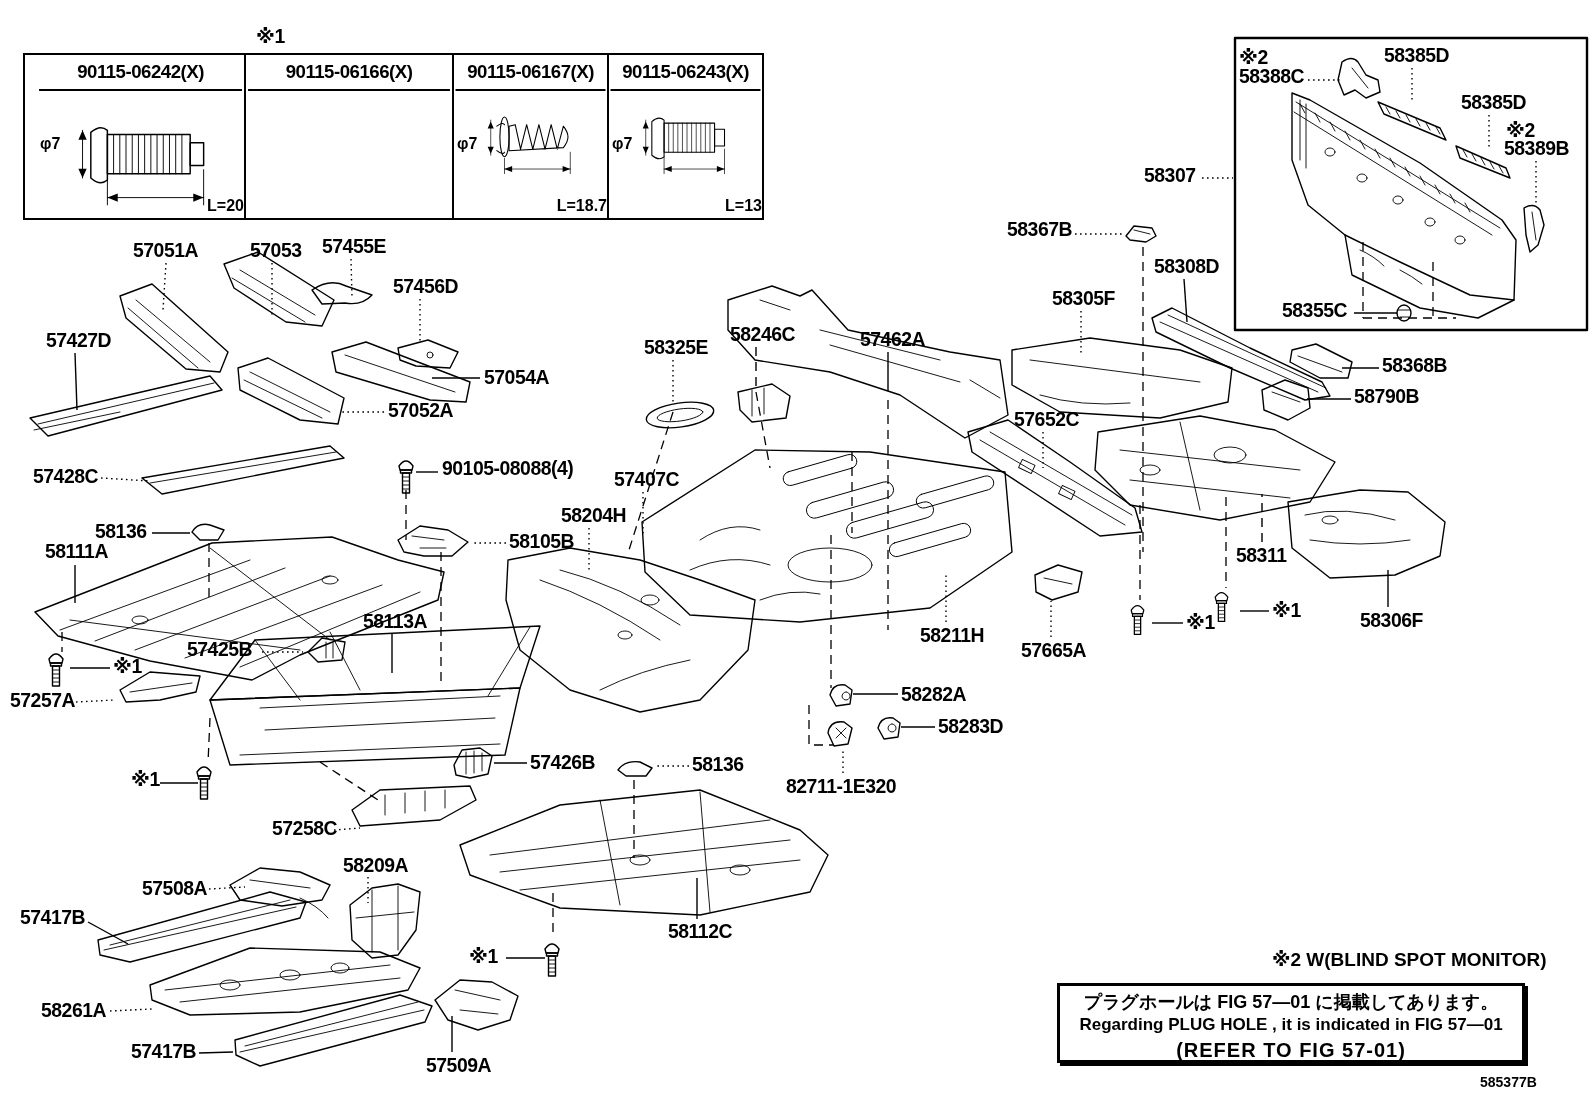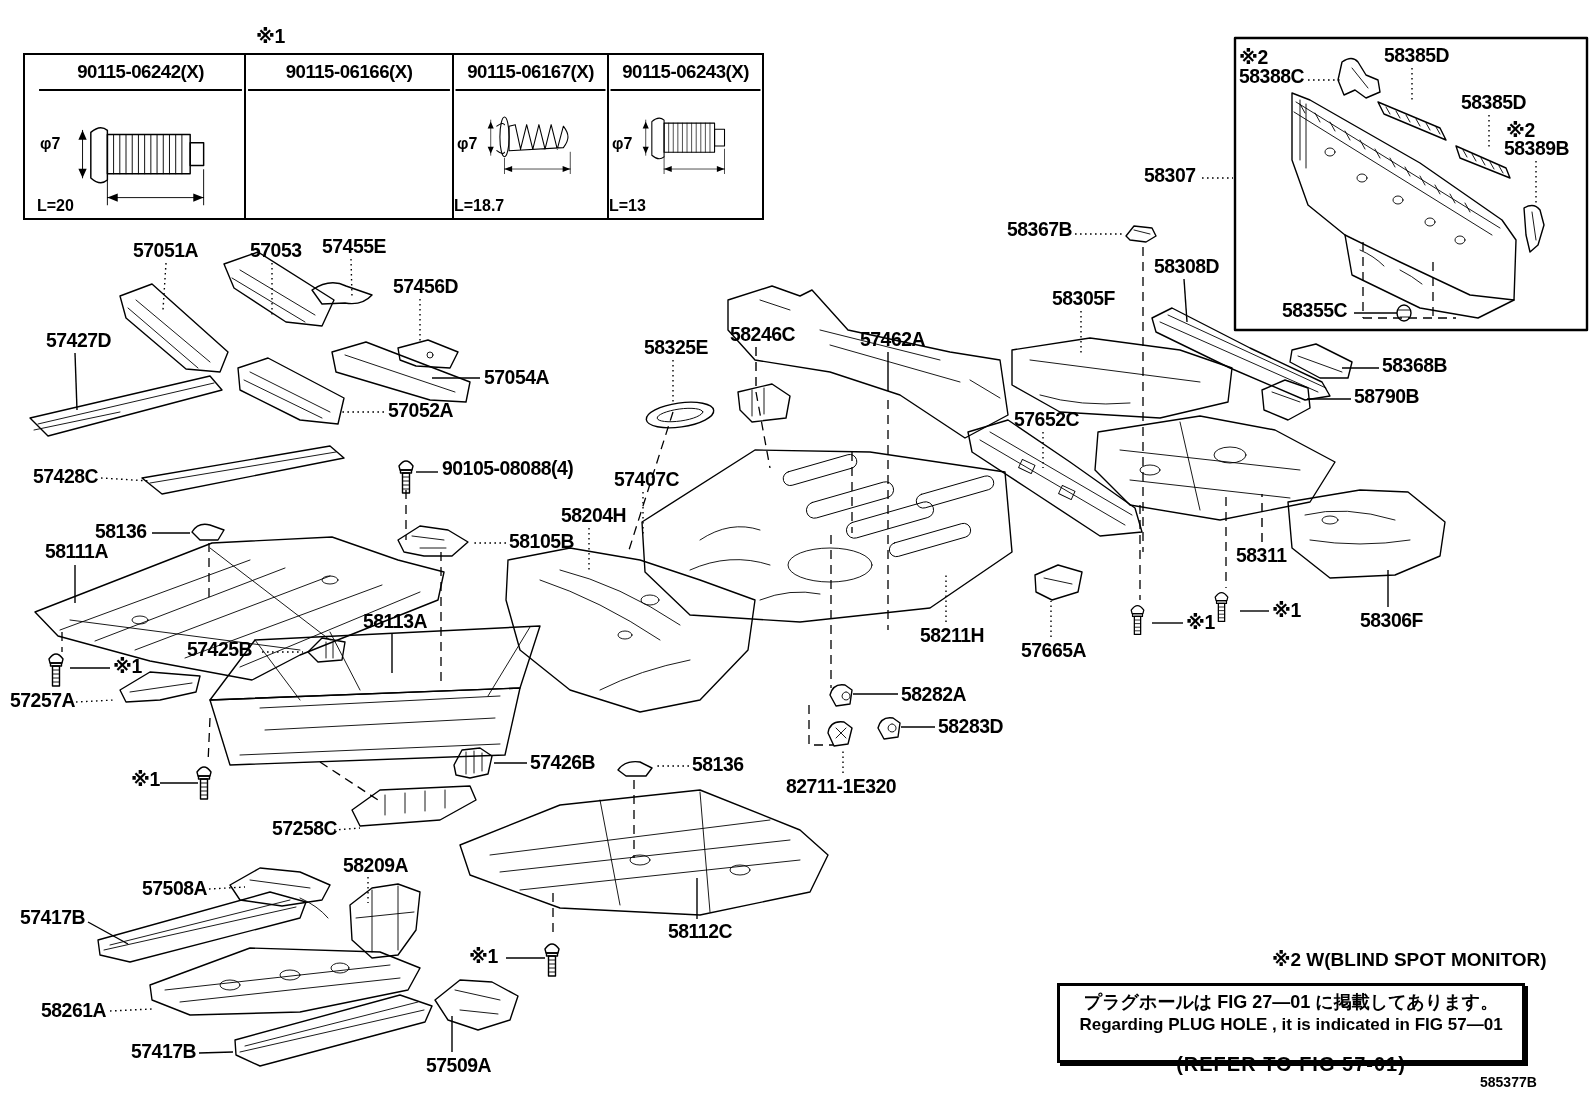--- a/index.html
+++ b/index.html
@@ -11,29 +11,29 @@
               transform-origin:left top;font-family:"Liberation Sans","DejaVu Sans",sans-serif;}
   
   #fastener-table{position:absolute;left:23px;top:53px;width:725px;height:163px;
                   border:2px solid #000;display:grid;grid-template-columns:207px 208px 155px 155px;padding-left:12px;}
   .ft-cell{border-left:2px solid #000;position:relative;}
   .ft-cell:first-child{border-left:none;}
   .ft-head{height:34px;border-bottom:2px solid #000;display:flex;align-items:center;justify-content:center;
            font-weight:700;font-size:19px;letter-spacing:-0.5px;transform:scaleX(.98);}
   .ft-body{position:relative;height:125px;}
   .ft-dia{position:absolute;left:3px;top:44px;font-size:16px;font-weight:700;}
-  .ft-len{position:absolute;left:0;right:0;bottom:1px;text-align:left;font-size:16px;font-weight:700;}
+  .ft-len{position:absolute;left:0;right:0;bottom:1px;text-align:right;font-size:16px;font-weight:700;}
   .ft-body svg{position:absolute;inset:0;}
   
   #bsm-note{position:absolute;left:1272px;top:948px;font-size:19px;font-weight:700;white-space:nowrap;}
   #note-box{position:absolute;left:1057px;top:983px;width:462px;height:70px;border:3px solid #000;
             box-shadow:3px 3px 0 0 #000;text-align:center;padding-top:4px;background:#fff;}
   #note-box .jp{font-size:18px;font-weight:700;}
   #note-box .en{font-size:17px;font-weight:700;margin-top:1px;}
-  #note-box .ref{font-size:20px;font-weight:700;margin-top:18px;letter-spacing:1px;}
+  #note-box .ref{font-size:20px;font-weight:700;margin-top:4px;letter-spacing:1px;}
   #figure-code{position:absolute;left:1480px;top:1074px;font-size:14px;font-weight:700;}
   
   .sk{fill:none;stroke:#000;stroke-width:1.4;stroke-linejoin:round;stroke-linecap:round;}
   .sk2{fill:none;stroke:#000;stroke-width:.9;stroke-linejoin:round;stroke-linecap:round;}
   .cons{fill:none;stroke:#000;stroke-width:1.3;stroke-dasharray:9 6;}
   .lead{stroke:#000;stroke-width:1.4;}
   .lead.dotted{stroke-dasharray:1.6 3.4;}
   .lead.dashed{stroke-dasharray:9 6;}
 </style>
 </head>
@@ -481,18 +481,18 @@
       <div class="part-label" style="left: 1021px; top: 640px;">57665A</div>
       <div class="part-label" style="left: 901px; top: 684px;">58282A</div>
       <div class="part-label" style="left: 938px; top: 716px;">58283D</div>
       <div class="part-label" style="left: 786px; top: 776px;">82711-1E320</div>
       <div class="part-label" style="left: 1186px; top: 612px;">※1</div>
       <div class="part-label" style="left: 1272px; top: 600px;">※1</div>
     </div>
 
   <div id="bsm-note">※2 W(BLIND SPOT MONITOR)</div>
   <div id="note-box">
-    <div class="jp">プラグホールは FIG 27—01 に掲載してあります。</div>
+    <div class="jp">プラグホールは FIG 57—01 に掲載してあります。</div>
     <div class="en">Regarding PLUG HOLE , it is indicated in FIG 57—01</div>
     <div class="ref">(REFER TO FIG 57-01)</div>
   </div>
   <div id="figure-code">585377B</div>
 </div>
 
 </body></html>

